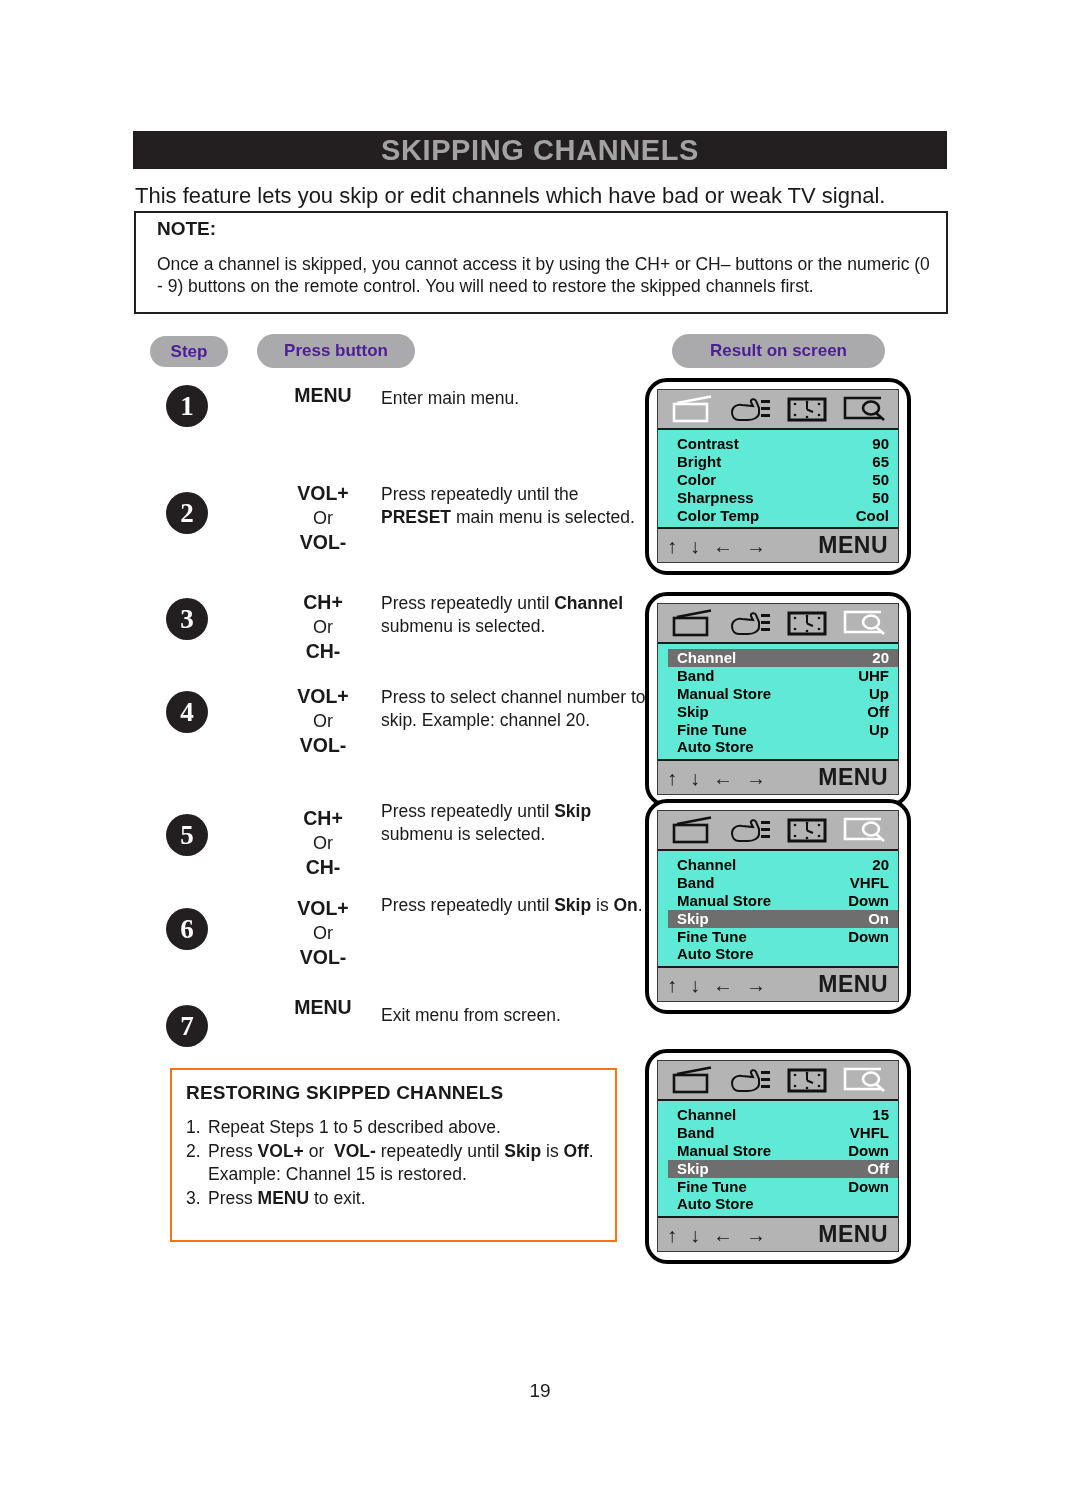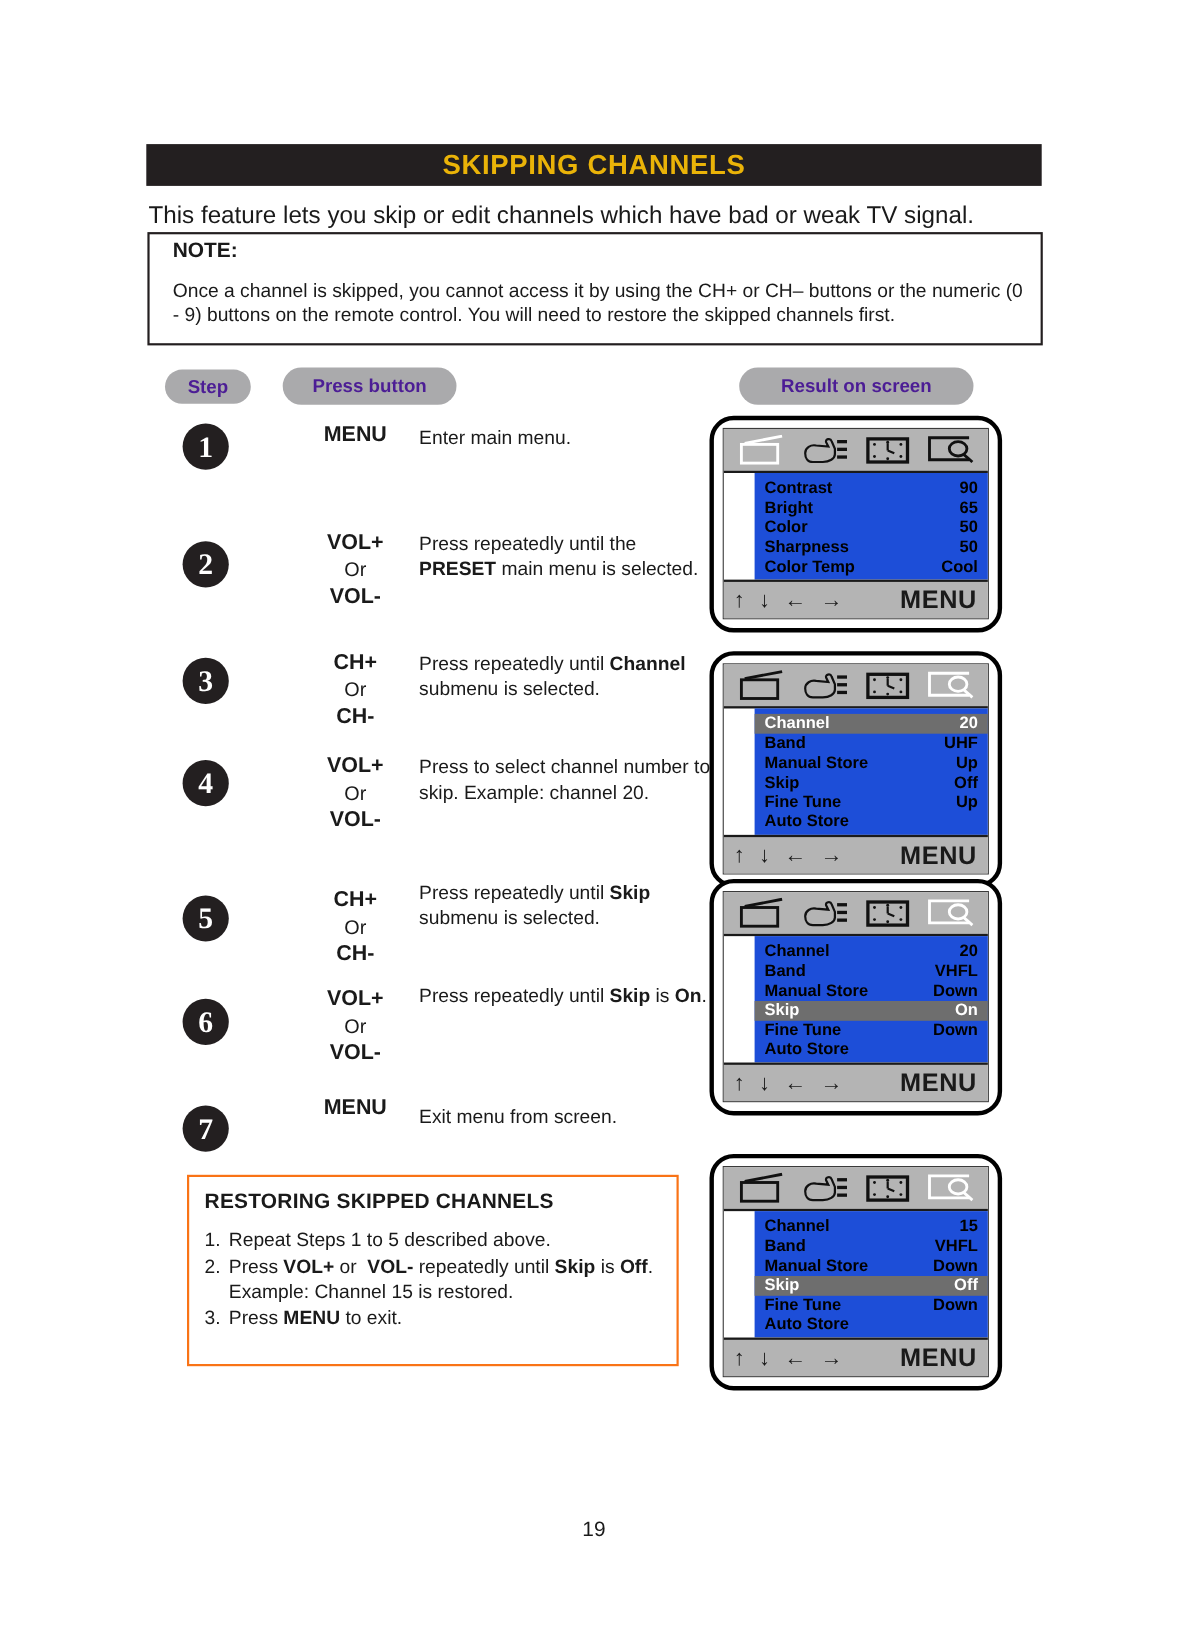--- a/index.html
+++ b/index.html
@@ -13,21 +13,21 @@
   .page { position: relative; width: 1080px; height: 1491px; }
 
   
   .title-bar {
     position: absolute; left: 133px; top: 131px;
     width: 814px; height: 38px;
     background: #231f20;
     display: flex; align-items: center; justify-content: center;
   }
   .title-bar .title-text {
-    color: #eab308; font-size: 25px; font-weight: bold;
+    color: #a3a3a3; font-size: 29px; font-weight: bold;
     letter-spacing: 0.6px;
   }
 
   .intro {
     position: absolute; left: 135px; top: 182px;
     width: 820px; font-size: 22px; line-height: 1.25;
   }
 
   
   .note-box {
@@ -98,21 +98,21 @@
     padding: 7px 8px 8px 8px;
   }
   .tv-inner { border: 1px solid #3a3a3a; }
   .tv-iconbar {
     height: 40px; background: #b4b4b4;
     border-bottom: 2px solid #1a1a1a;
     display: flex; align-items: center; justify-content: space-around;
     padding: 0 6px;
   }
   .tv-icon { width: 46px; height: 30px; display: flex; align-items: center; justify-content: center; }
-  .tv-body { background: #1d4ed8; padding: 5px 0 3px 0; margin-left: 28px; }
+  .tv-body { background: #5eead4; padding: 5px 0 3px 10px; }
   .tv-row {
     display: flex; justify-content: space-between;
     font-size: 15px; font-weight: bold;
     line-height: 1.06; color: #000000;
     padding: 1px 9px 1px 9px;
   }
   .tv-row.hl { background: #6e6e6e; color: #ffffff; }
   .tv-row .lbl { white-space: nowrap; }
   .tv-row .val { white-space: nowrap; }
   .tv-footer {

